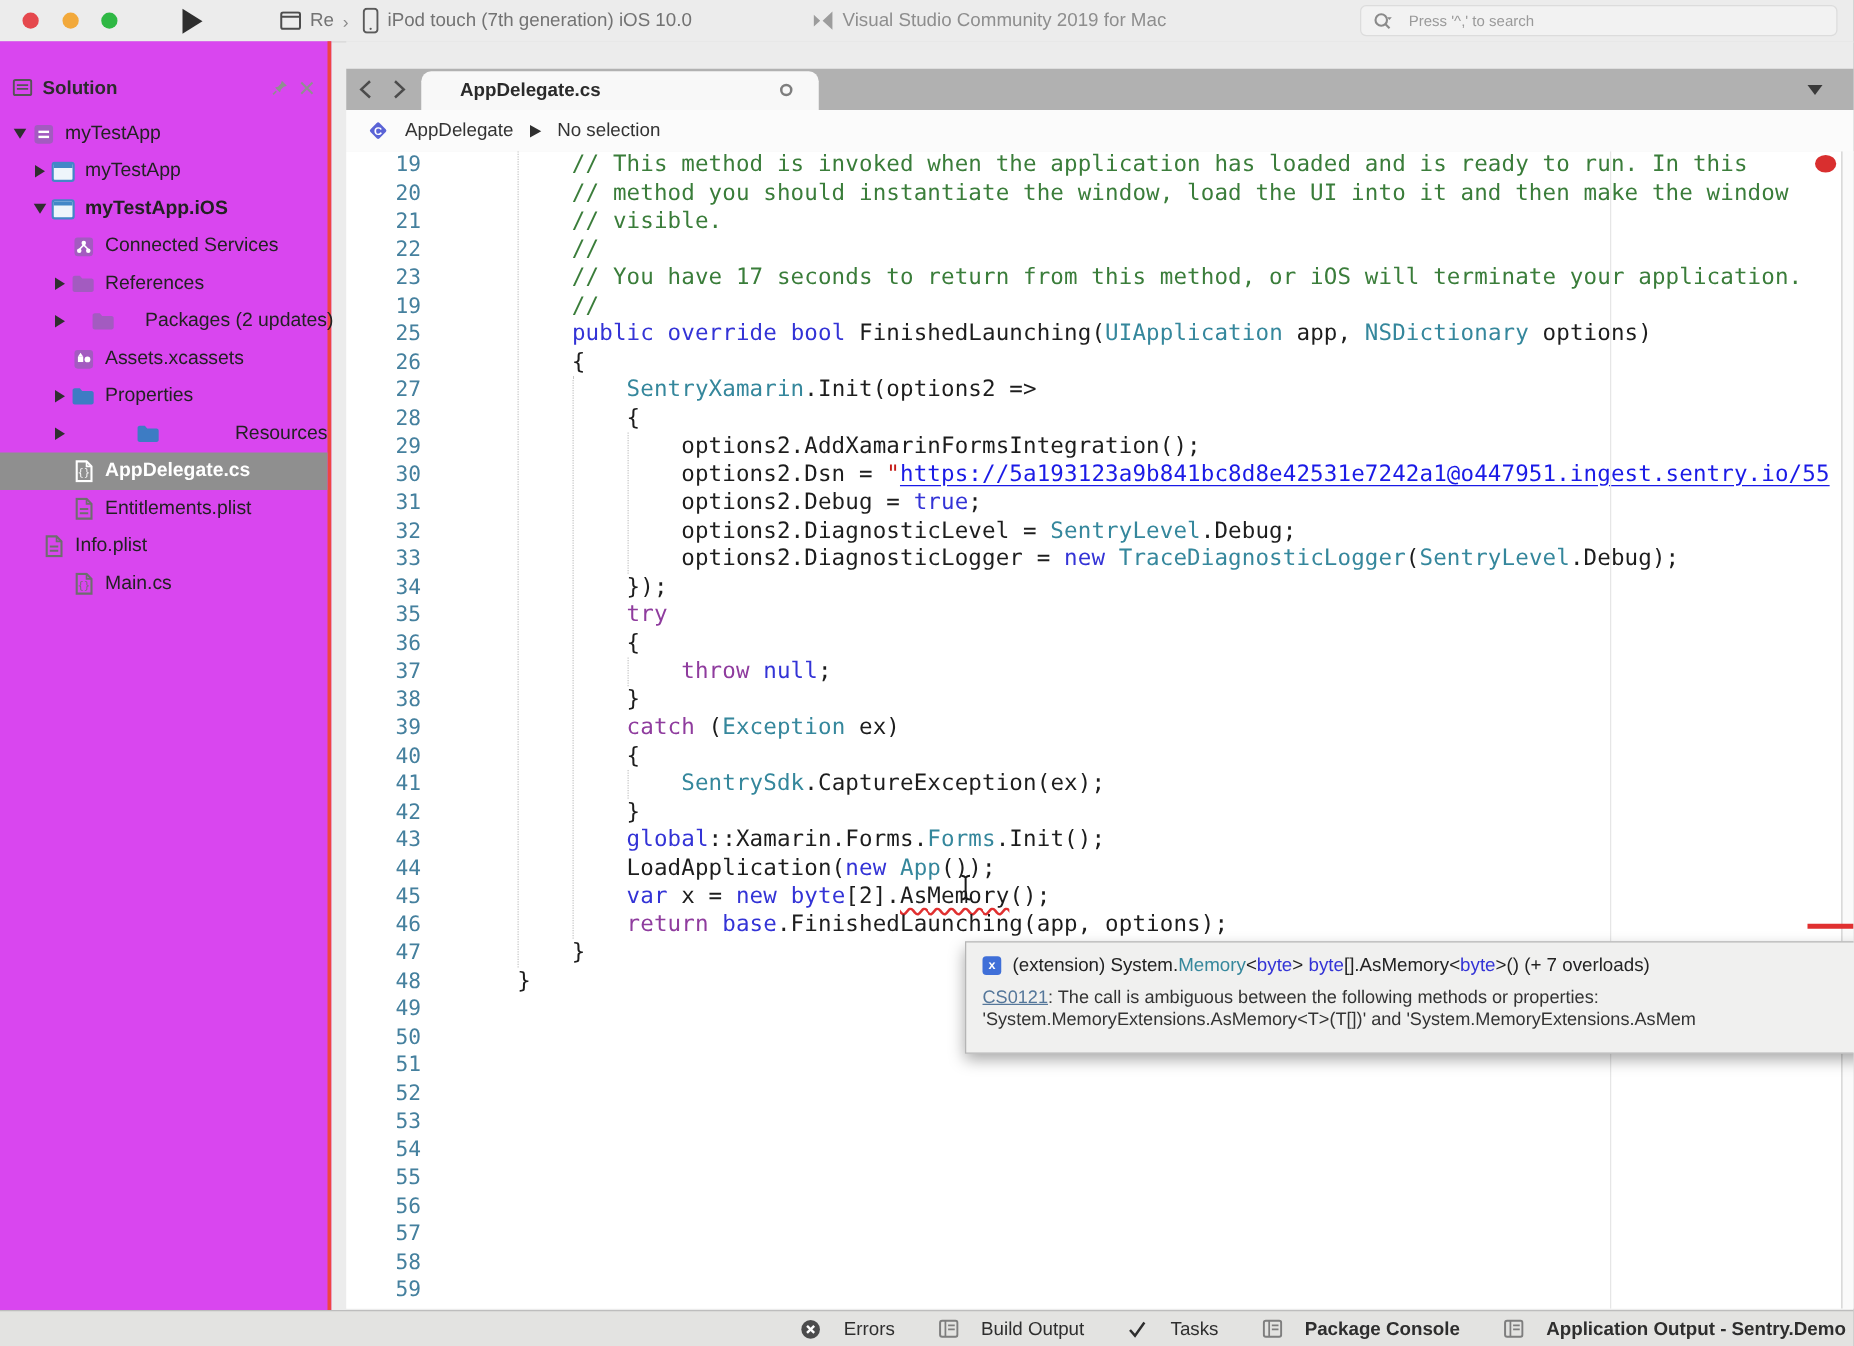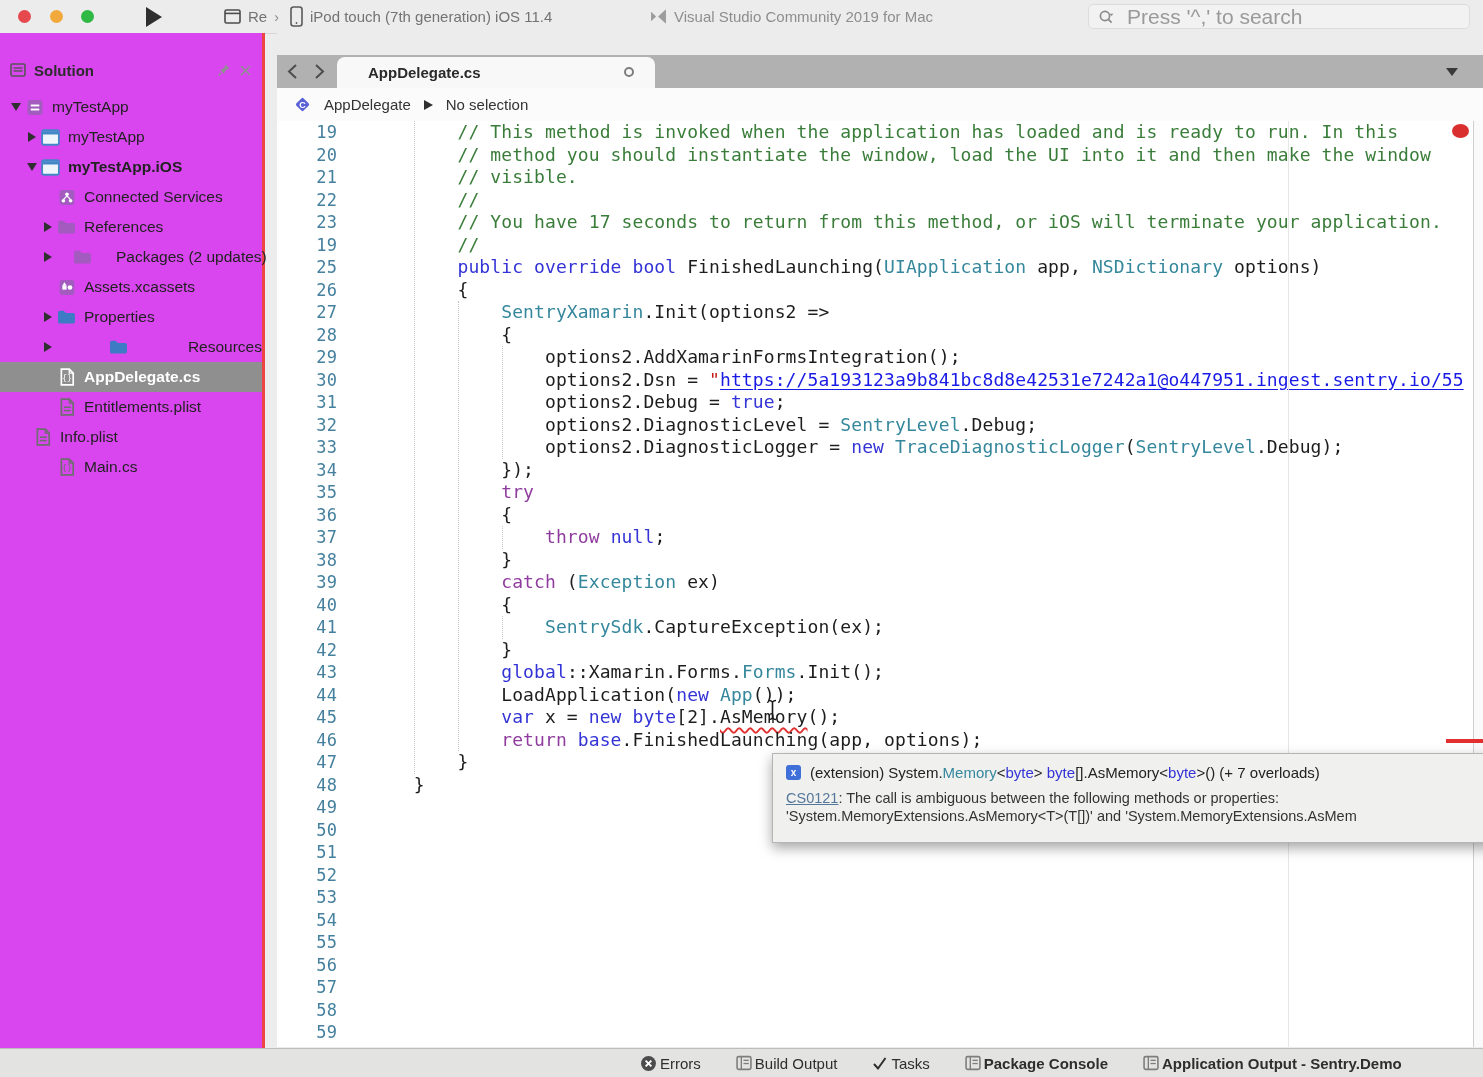--- a/index.html
+++ b/index.html
@@ -15,21 +15,21 @@
   #play-btn{position:absolute;left:146px;top:7px;width:0;height:0;border-left:16px solid #2e2e2e;border-top:10px solid transparent;border-bottom:10px solid transparent;}
   .tb-group{position:absolute;top:0;height:33px;display:flex;align-items:center;gap:7px;}
   #runconfig-group{left:224px;}
   #device-group{left:290px;}
   #vs-group{left:650px;}
   .tb-text{font-size:15px;color:#737373;white-space:nowrap;}
   #runconfig-chevron{color:#8a8a8a;font-size:14px;}
   #device-name{max-width:312px;overflow:hidden;}
   #app-title{color:#8e8e8e;}
   #search-field{position:absolute;left:1088px;top:4px;width:382px;height:25px;background:#f2f2f2;border:1px solid #dcdcdc;border-radius:5px;display:flex;align-items:center;gap:9px;padding-left:9px;box-sizing:border-box;}
-  #search-placeholder{font-size:21px;color:#9a9a9a;}
+  #search-placeholder{font-size:12px;color:#9a9a9a;}
 
   
   #sidebar{position:absolute;left:0;top:33px;width:265px;height:1015px;background:#d946ef;border-right:3px solid #ef4444;box-sizing:border-box;}
   #sidebar-header{position:absolute;left:0;top:22px;width:100%;height:30px;display:flex;align-items:center;padding:0 10px;box-sizing:border-box;gap:8px;}
   #sidebar-title{font-size:15px;font-weight:bold;color:#2c2c2c;flex:1;}
   #tree{position:absolute;left:0;top:59px;width:100%;}
   .trow{height:30px;display:flex;align-items:center;font-size:15.5px;color:#222;cursor:default;}
   .trow .arr{flex:0 0 15px;display:flex;align-items:center;justify-content:center;}
   .arr-right{width:0;height:0;border-left:8px solid #2f2f2f;border-top:5px solid transparent;border-bottom:5px solid transparent;}
   .arr-down{width:0;height:0;border-top:8px solid #2f2f2f;border-left:5px solid transparent;border-right:5px solid transparent;}
@@ -77,21 +77,21 @@
   #tooltip{position:absolute;left:772px;top:753px;width:760px;min-height:90px;background:#f0f0ef;border:1px solid #b5b5b5;box-shadow:0 5px 12px rgba(0,0,0,.35);z-index:50;padding:10px 10px 12px 13px;box-sizing:border-box;}
   #tt-sig{display:flex;align-items:center;gap:9px;font-size:15px;color:#222;white-space:nowrap;}
   #tt-sig .tk-x{color:#222;}
   #tt-err{margin-top:9px;font-size:14.5px;line-height:17.5px;color:#333;white-space:nowrap;}
   #tt-err-code{color:#55779a;text-decoration:underline;}
   #tt-detail{font-size:14.5px;line-height:17.5px;color:#333;white-space:nowrap;}
   #ext-icon{flex:0 0 15px;width:15px;height:15px;border-radius:3px;background:#3f6fd8;color:#fff;font-size:10px;font-weight:bold;display:flex;align-items:center;justify-content:center;}
 
   
   #bottombar{position:absolute;left:0;top:1048px;width:1483px;height:29px;background:#e3e3e1;border-top:1px solid #bdbdbd;display:flex;align-items:center;gap:35px;padding-left:640px;box-sizing:border-box;overflow:hidden;}
-  .pad-btn{display:flex;align-items:center;gap:3px;white-space:nowrap;}
+  .pad-btn{display:flex;align-items:center;gap:18px;white-space:nowrap;}
   .pad-btn .plabel{font-size:15px;color:#2e2e2e;}
   .pad-btn.bold .plabel{font-weight:bold;}
   .icn{display:inline-flex;align-items:center;justify-content:center;}
   .icn svg{display:block;}
 </style>
 </head>
 <body>
 
 <div id="window">
 
@@ -112,21 +112,21 @@
       <span class="tb-text" id="runconfig-chevron">›</span>
     </div>
 
     <div class="tb-group" id="device-group">
       <span class="icn">
         <svg width="13" height="21" viewBox="0 0 13 21">
             <rect x="1" y="1" width="11" height="19" rx="2.5" fill="none" stroke="#5a5a5a" stroke-width="1.6"></rect>
             <circle cx="6.5" cy="17" r="0.9" fill="#5a5a5a"></circle>
           </svg>
       </span>
-      <span class="tb-text" id="device-name">iPod touch (7th generation) iOS 11.4</span>
+      <span class="tb-text" id="device-name">iPod touch (7th generation) iOS 10.0</span>
     </div>
 
     <div class="tb-group" id="vs-group">
       <span class="icn">
         <svg width="17" height="17" viewBox="0 0 16 16">
             <path d="M15 1.2 L7.6 8 L15 14.8 Z M1 3.6 L5.8 8 L1 12.4 Z" fill="#9c9c9c"></path>
           </svg>
       </span>
       <span class="tb-text" id="app-title">Visual Studio Community 2019 for Mac</span>
     </div>

